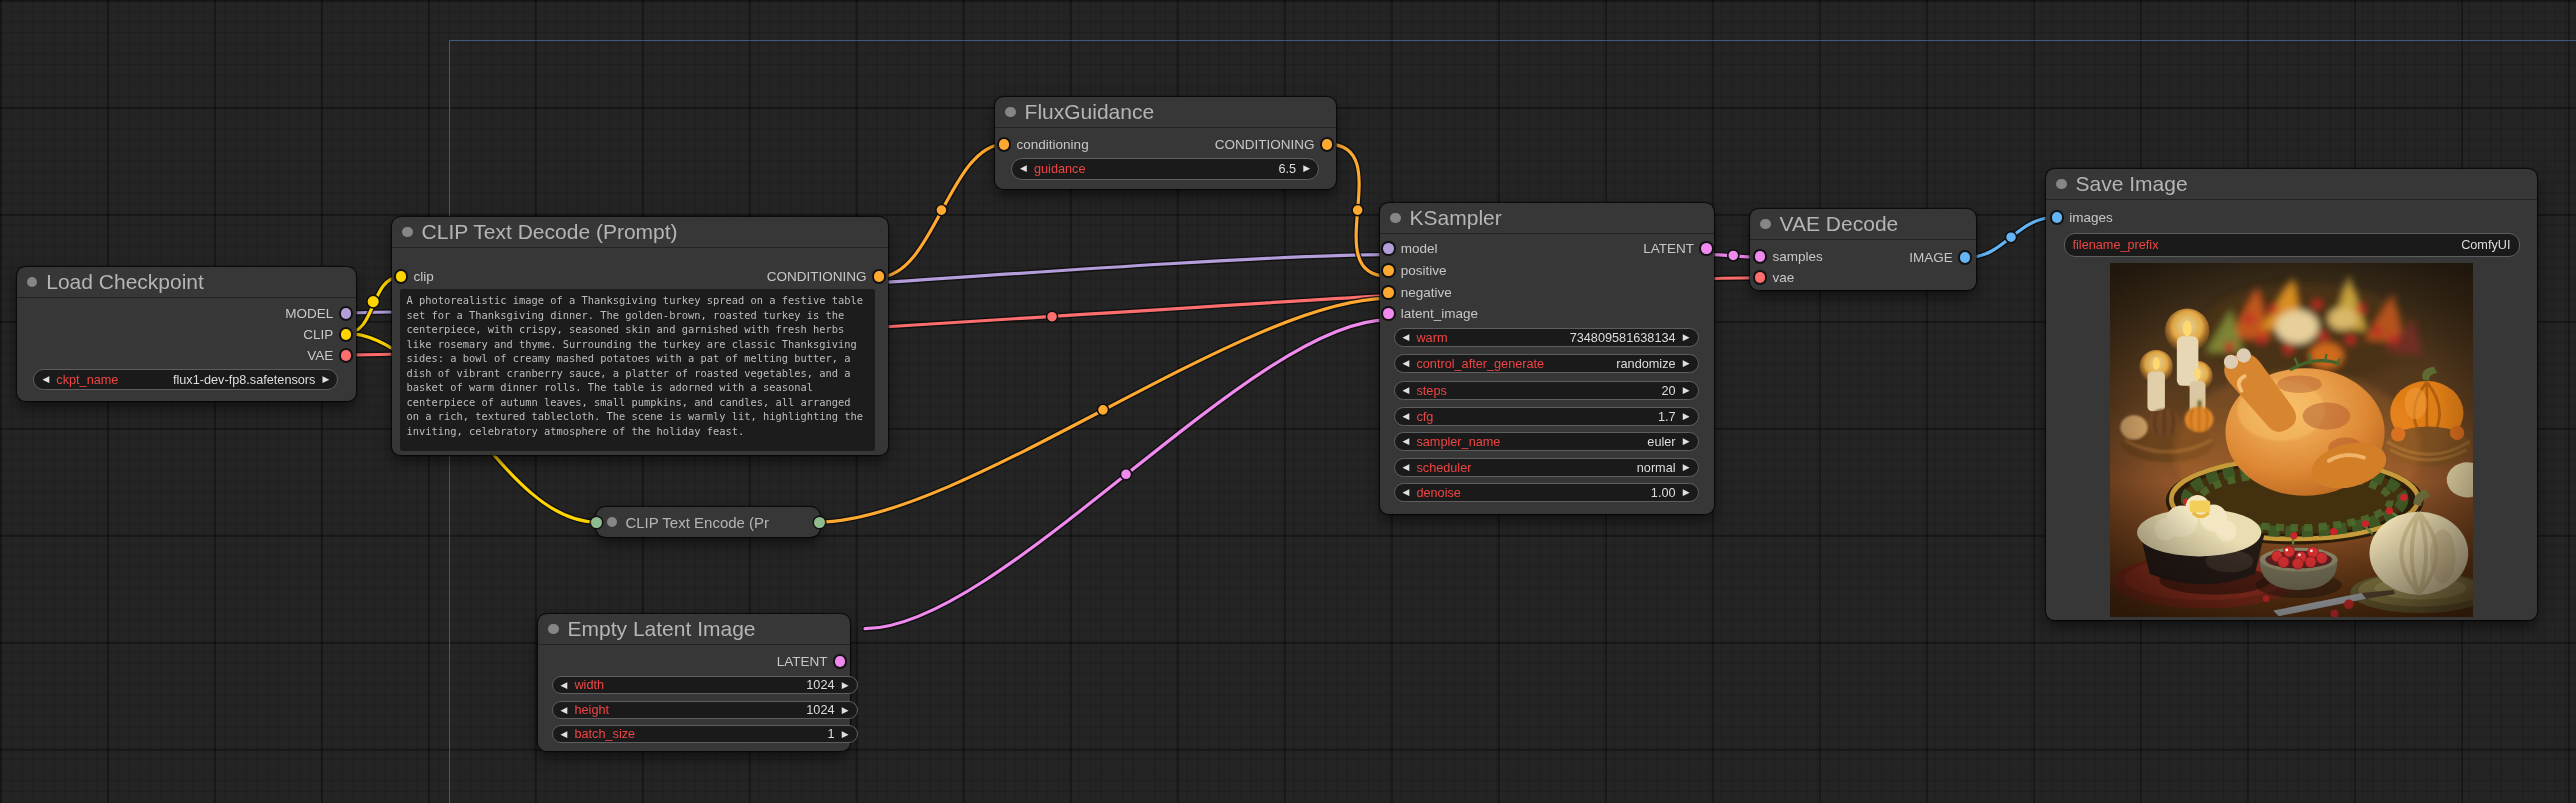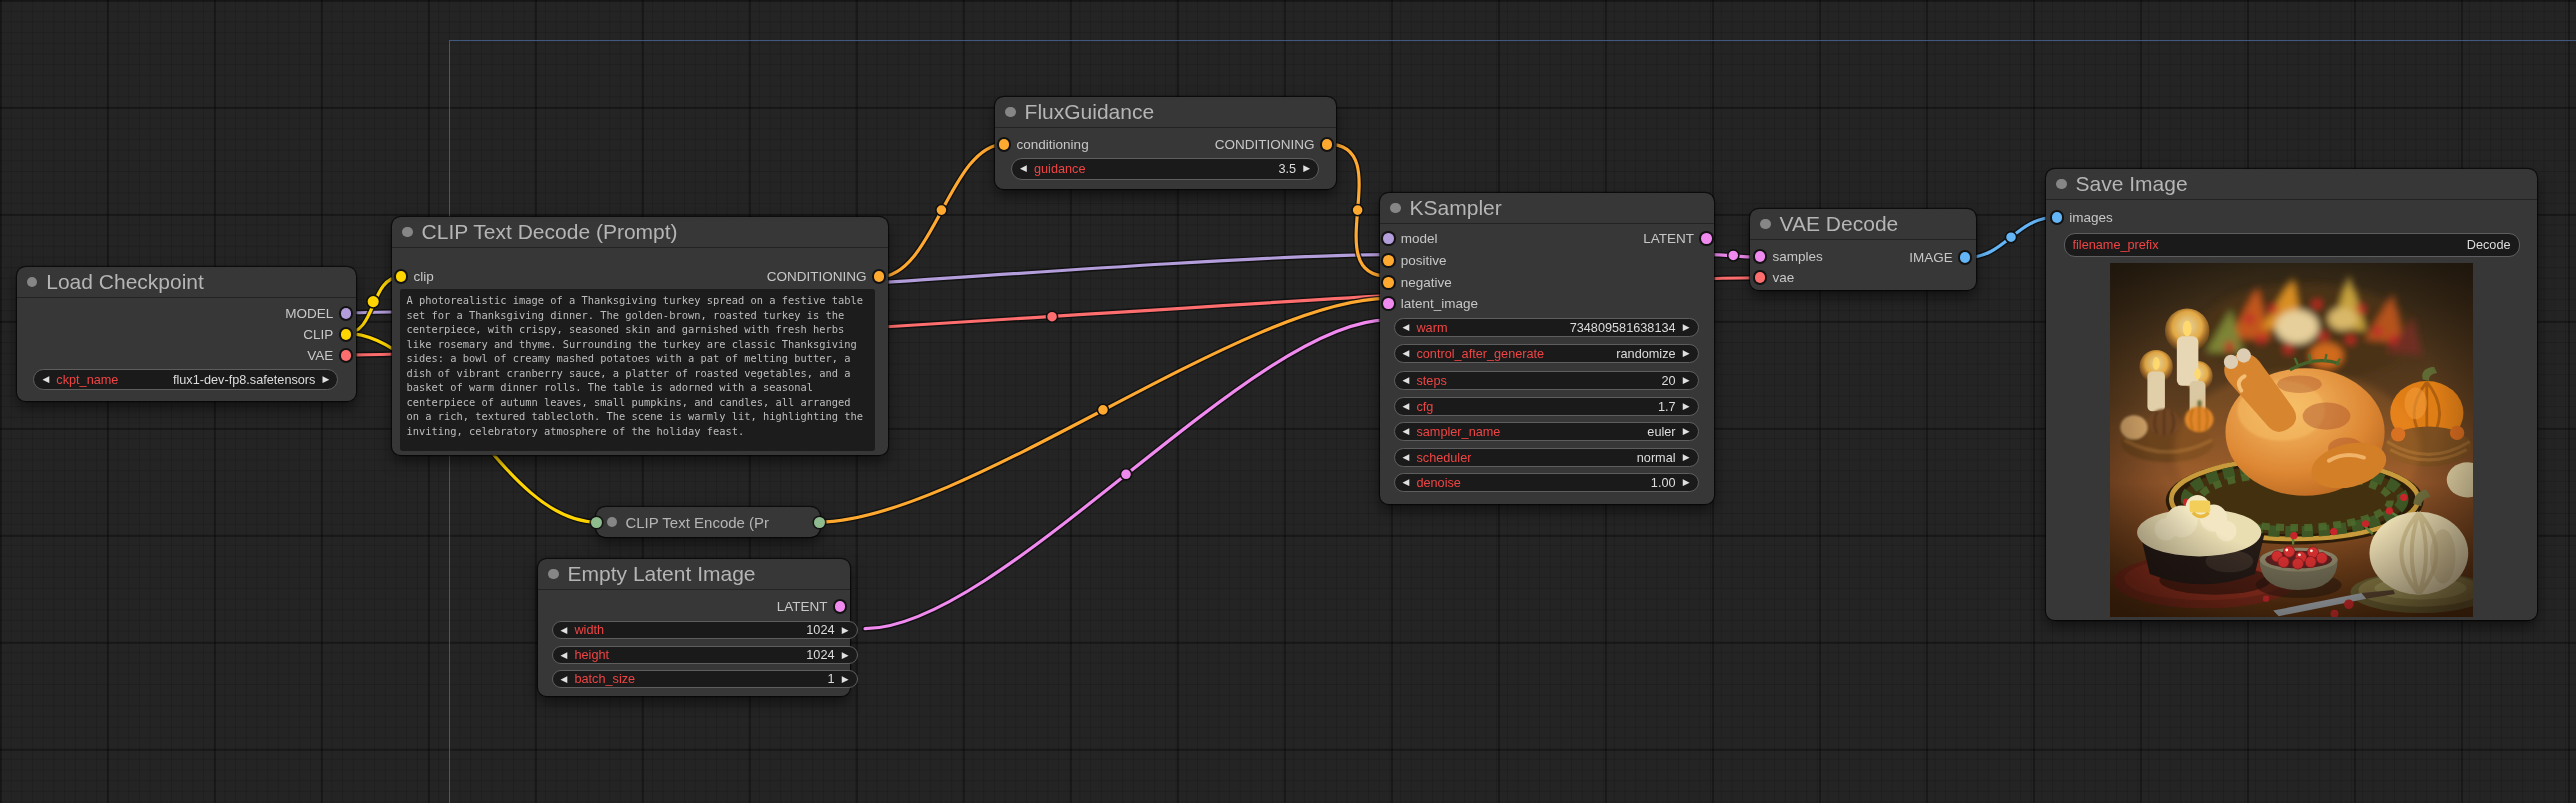--- a/index.html
+++ b/index.html
@@ -156,33 +156,33 @@
       <span class="sdot c-cond"></span>
       <span>conditioning</span>
     </div>
     <div class="srow out" style="top:37px;right:4px;">
       <span class="sdot c-cond"></span>
       <span>CONDITIONING</span>
     </div>
     <div class="pill" style="left:16px;top:61px;width:308px;height:21.5px;">
       <span class="arr">◀</span>
       <span class="wname">guidance</span>
-      <span class="wval">3.5</span>
+      <span class="wval">6.5</span>
       <span class="arr">▶</span>
     </div>
   </div>
 
   <div class="node collapsed" style="left:596px;top:507px;width:224px;">
     <span class="edge-dot c-col" style="left:-4.8px;top:9.6px;"></span>
     <span class="tdot"></span>
     <span style="overflow:hidden;white-space:nowrap;">CLIP Text Encode (Pr</span>
     <span class="edge-dot c-col" style="right:-4.8px;top:9.6px;"></span>
   </div>
 
-  <div class="node" style="left:538px;top:559px;width:312px;height:137px;">
+  <div class="node" style="left:538px;top:614px;width:312px;height:137px;">
     <div class="ntitle">
       <span class="tdot"></span>
       <span>Empty Latent Image</span>
     </div>
     <div class="srow out" style="top:37px;right:4.8px;">
       <span class="sdot c-latent"></span>
       <span>LATENT</span>
     </div>
     <div class="pill" style="left:13.5px;top:62px;width:306px;height:18.3px;">
       <span class="arr">◀</span>
@@ -197,21 +197,21 @@
       <span class="arr">▶</span>
     </div>
     <div class="pill" style="left:13.5px;top:111px;width:306px;height:18.3px;">
       <span class="arr">◀</span>
       <span class="wname">batch_size</span>
       <span class="wval">1</span>
       <span class="arr">▶</span>
     </div>
   </div>
 
-  <div class="node" style="left:1380px;top:193px;width:334px;height:311px;">
+  <div class="node" style="left:1380px;top:203px;width:334px;height:311px;">
     <div class="ntitle">
       <span class="tdot"></span>
       <span>KSampler</span>
     </div>
     <div class="srow" style="top:35px;left:3.2px;">
       <span class="sdot c-model"></span>
       <span>model</span>
     </div>
     <div class="srow" style="top:57px;left:3.2px;">
       <span class="sdot c-cond"></span>
@@ -296,21 +296,21 @@
     <div class="ntitle">
       <span class="tdot"></span>
       <span>Save Image</span>
     </div>
     <div class="srow" style="top:38px;left:5.6px;">
       <span class="sdot c-image"></span>
       <span>images</span>
     </div>
     <div class="pill" style="left:17.5px;top:64px;width:456px;height:24px;">
       <span class="wname">filename_prefix</span>
-      <span class="wval">Decode</span>
+      <span class="wval">ComfyUI</span>
     </div>
 
     <div class="preview" style="left:64px;top:94px;width:363px;height:354px;">
       <svg viewBox="0 0 456 444" width="363" height="354" preserveAspectRatio="none">
         <defs>
           <linearGradient id="g-bg" x1="0" y1="0" x2="0" y2="1">
             <stop offset="0" stop-color="#2e2415"></stop>
               <stop offset="0.40" stop-color="#5d3d1e"></stop>
             <stop offset="0.62" stop-color="#8f5429"></stop>
               <stop offset="1" stop-color="#58300f"></stop>

